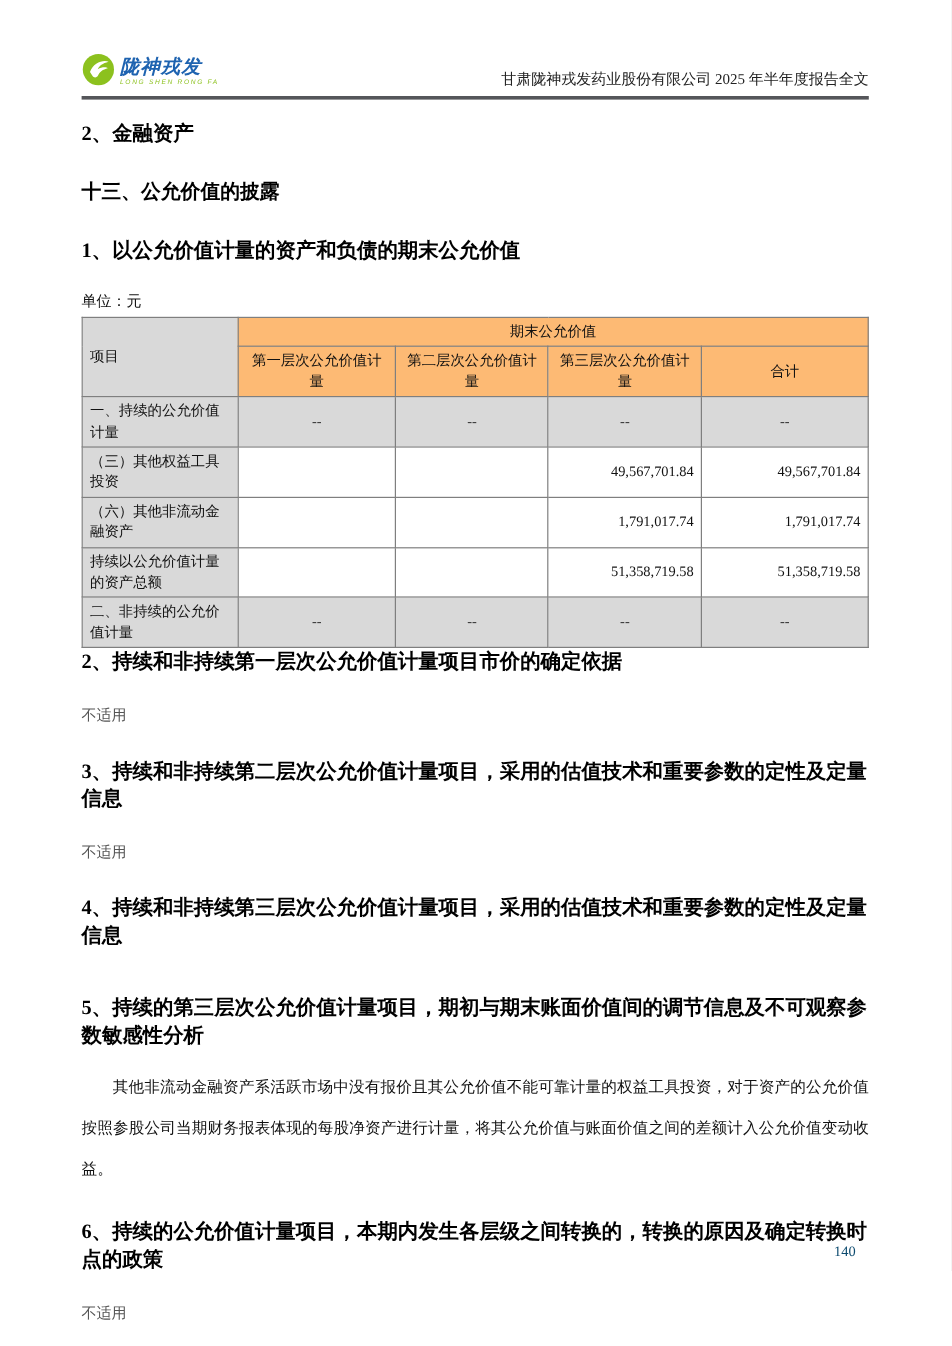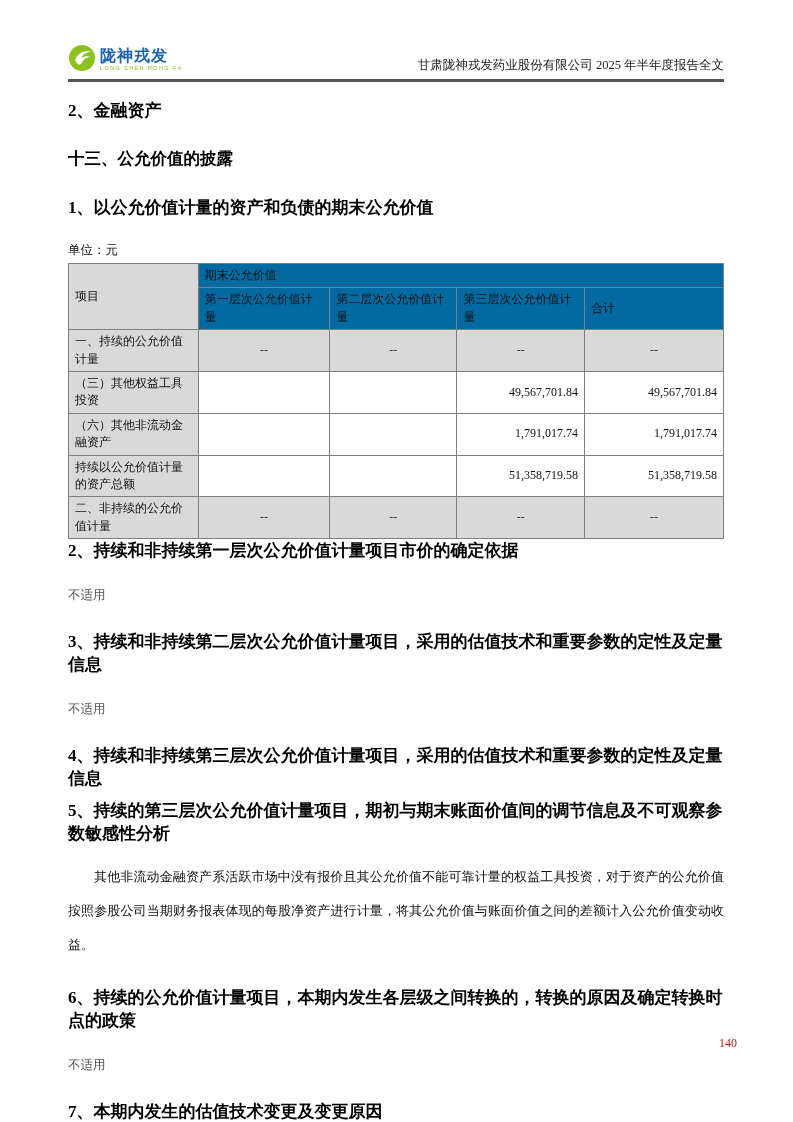--- a/index.html
+++ b/index.html
@@ -17,21 +17,21 @@
   .content { padding: 0 69px 0 68px; }
 
   
   .page-header {
     padding-top: 44px;
     display: flex;
     justify-content: space-between;
     align-items: flex-end;
   }
   .logo { display: flex; align-items: center; gap: 4px; }
-  .logo-text-block { display: flex; flex-direction: column; line-height: 1; }
+  .logo-text-block { display: flex; flex-direction: column; line-height: 1; font-style: italic; }
   .logo-cn {
     font-family: "Liberation Sans", "DejaVu Sans", sans-serif;
     font-weight: bold; font-size: 16px; color: #1e63b0; letter-spacing: 1px;
   }
   .logo-en {
     font-family: "Liberation Sans", "DejaVu Sans", sans-serif;
     font-size: 5.5px; color: #8cc11e; letter-spacing: 1.4px; margin-top: 2px;
   }
   .doc-title { font-size: 12.5px; color: #222; padding-bottom: 2px; }
   .header-rule {
@@ -59,44 +59,44 @@
     font-size: 12px;
     color: #111;
   }
   table.fv td {
     border: 1px solid #7f7f7f;
     padding: 3px 6px;
     vertical-align: middle;
     line-height: 1.45;
   }
   td.item  { text-align: left; background: #d9d9d9; }
-  td.chead { text-align: left; background: #0369a1; }
+  td.chead { text-align: center; background: #fdba74; }
   td.num   { text-align: right; padding-right: 8px; background: #fff; }
   td.dash  { text-align: center; background: #d9d9d9; color: #333; }
   tr.group-row td { height: 20px; }
   tr.cols-row td  { height: 41px; }
   tr.body-row td  { height: 37px; }
 
   
   .para {
     font-size: 13px;
     line-height: 34px;
     text-indent: 2em;
     text-align: justify;
     color: #111;
   }
   .para-block { margin-top: 15px; }
 
   
   .page-num {
     position: absolute;
     top: 1036px;
-    right: 56px;
+    right: 80px;
     font-size: 12px;
-    color: #b91c1c;
+    color: #0c4a6e;
   }
 </style>
 </head>
 <body>
 
 <div class="page">
   <div class="content">
 
     <div class="page-header">
       <div class="logo">
@@ -179,21 +179,21 @@
       </tbody>
     </table>
 
     <div class="h-sub" style="">2、持续和非持续第一层次公允价值计量项目市价的确定依据</div>
     <div class="na mt-sec3">不适用</div>
 
     <div class="h-sub mt-sec2">3、持续和非持续第二层次公允价值计量项目，采用的估值技术和重要参数的定性及定量信息</div>
     <div class="na mt-sec3">不适用</div>
 
     <div class="h-sub mt-sec2">4、持续和非持续第三层次公允价值计量项目，采用的估值技术和重要参数的定性及定量信息</div>
-    <div class="h-sub" style="margin-top:9px">5、持续的第三层次公允价值计量项目，期初与期末账面价值间的调节信息及不可观察参数敏感性分析</div>
+    <div class="h-sub" style="margin-top:37px">5、持续的第三层次公允价值计量项目，期初与期末账面价值间的调节信息及不可观察参数敏感性分析</div>
 
     <div class="para-block">
       <div class="para">其他非流动金融资产系活跃市场中没有报价且其公允价值不能可靠计量的权益工具投资，对于资产的公允价值按照参股公司当期财务报表体现的每股净资产进行计量，将其公允价值与账面价值之间的差额计入公允价值变动收益。</div>
     </div>
 
     <div class="h-sub" style="margin-top:24px">6、持续的公允价值计量项目，本期内发生各层级之间转换的，转换的原因及确定转换时点的政策</div>
     <div class="na mt-sec3">不适用</div>
 
     <div class="h-sub mt-sec2">7、本期内发生的估值技术变更及变更原因</div>
 

